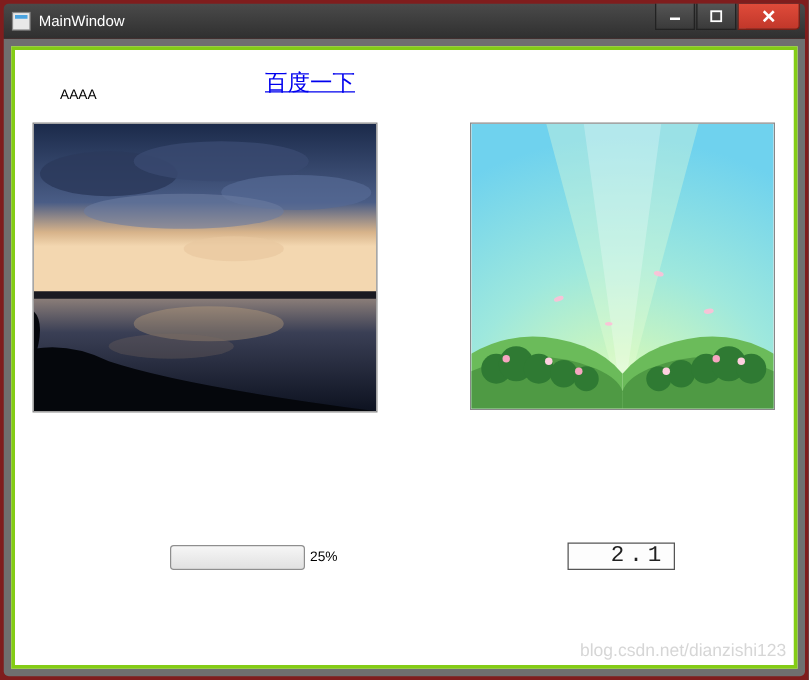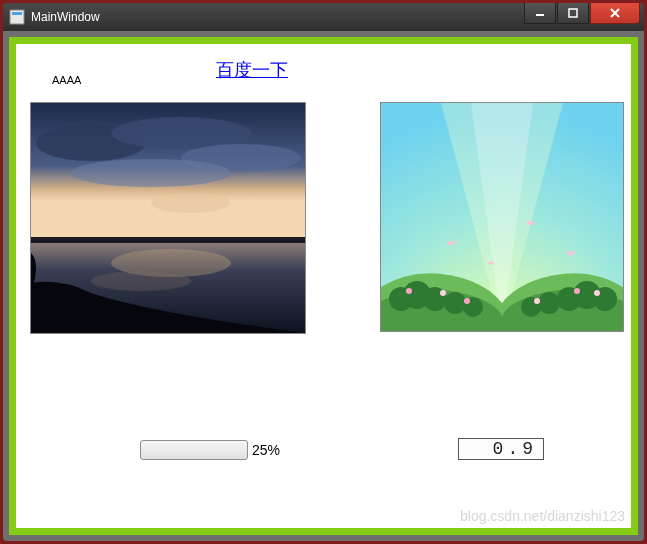--- a/index.html
+++ b/index.html
@@ -43,21 +43,21 @@
   .frame{
     background:#6f6f6f;
     padding:6px;
     height:calc(100% - 28px);
     box-sizing:border-box;
     border-radius:0 0 4px 4px;
   }
   .client{
     background:#fff;
     width:100%;height:100%;
-    border:7px solid #84cc16;
+    border:3px solid #84cc16;
     box-sizing:border-box;
     position:relative;
     overflow:hidden;
   }
   
   .lbl-small{
     position:absolute;left:36px;top:30px;
     font-size:11px;color:#000;
   }
   .link{
@@ -85,21 +85,21 @@
     border:1px solid #8e8e8e;border-radius:3px;
     background:linear-gradient(#f6f6f6,#e1e1e1);
     overflow:hidden;display:inline-block;
   }
   .progress .fill{
     height:100%;
     background:linear-gradient(#4cd600,#2db000);
     box-shadow:inset 0 1px 0 rgba(255,255,255,.5);
   }
   .progress-label{
-    font-size:14px;margin-left:4px;color:#000;
+    font-size:11px;margin-left:4px;color:#000;
   }
   
   .lcd{
     position:absolute;left:442px;top:394px;
     width:86px;height:22px;
     border:1px solid #555;
     background:#fdfdfd;
     display:flex;align-items:center;justify-content:flex-end;
     padding-right:6px;box-sizing:border-box;
     font-family:"Courier New",monospace;
@@ -244,18 +244,18 @@
         </svg>
       </div>
 
       <div class="progress-wrap">
         <span class="progress">
           <span class="fill" id="progress-fill" style="width: 25%;"></span>
         </span>
         <span class="progress-label">25%</span>
       </div>
 
-      <div class="lcd">0.9</div>
+      <div class="lcd">2.1</div>
 
       <div class="watermark">blog.csdn.net/dianzishi123</div>
     </div>
   </div>
 </div>
 
 </body></html>

